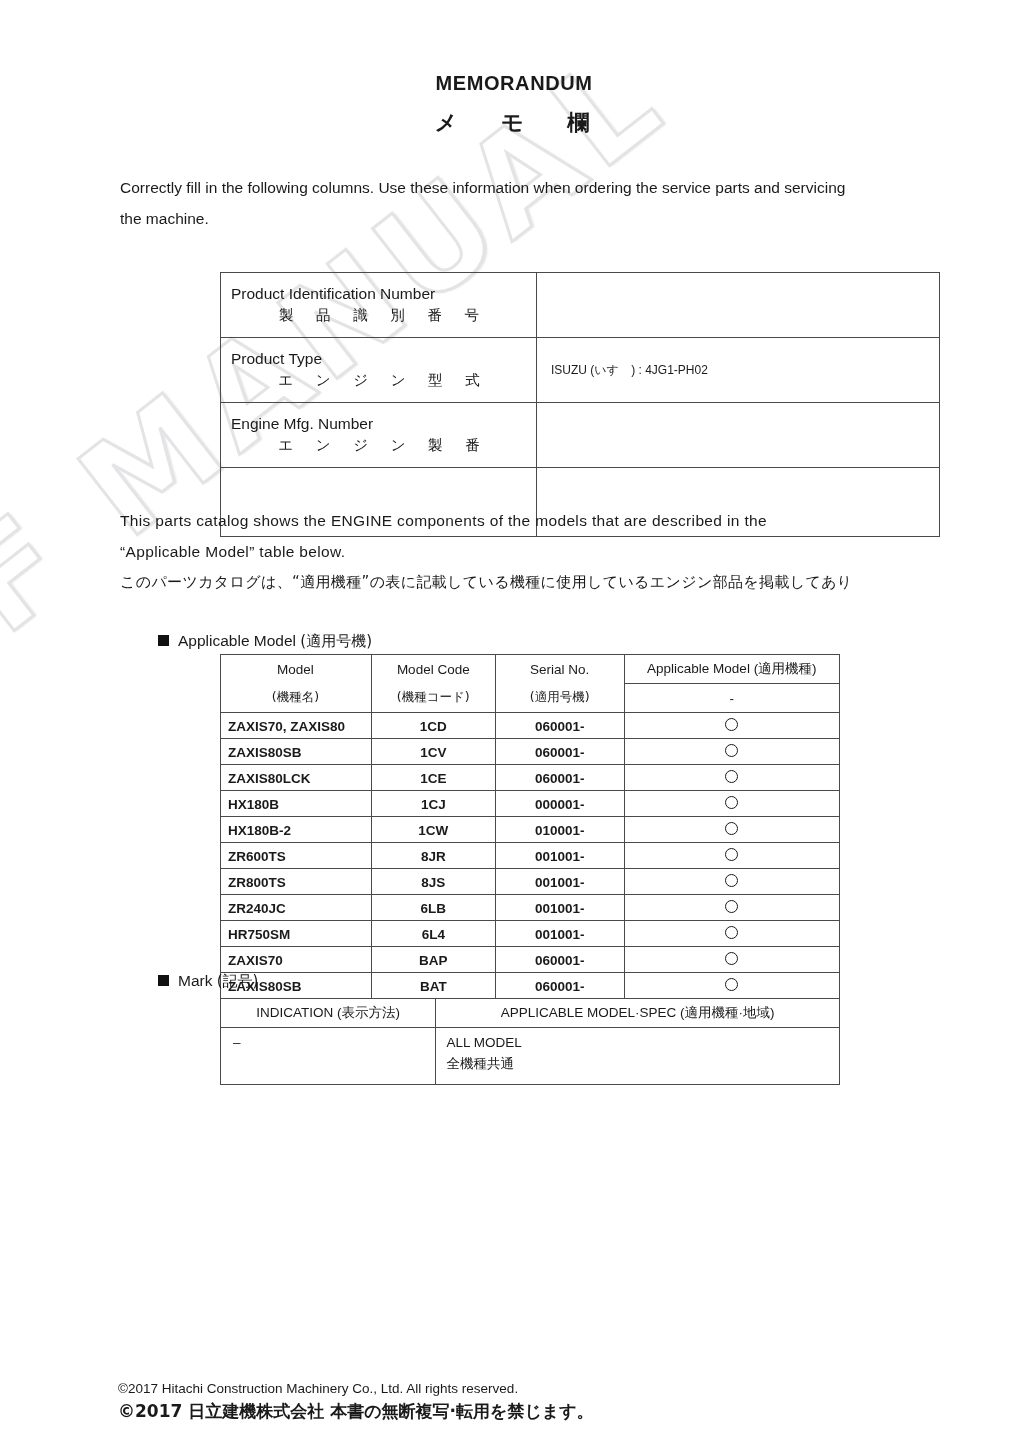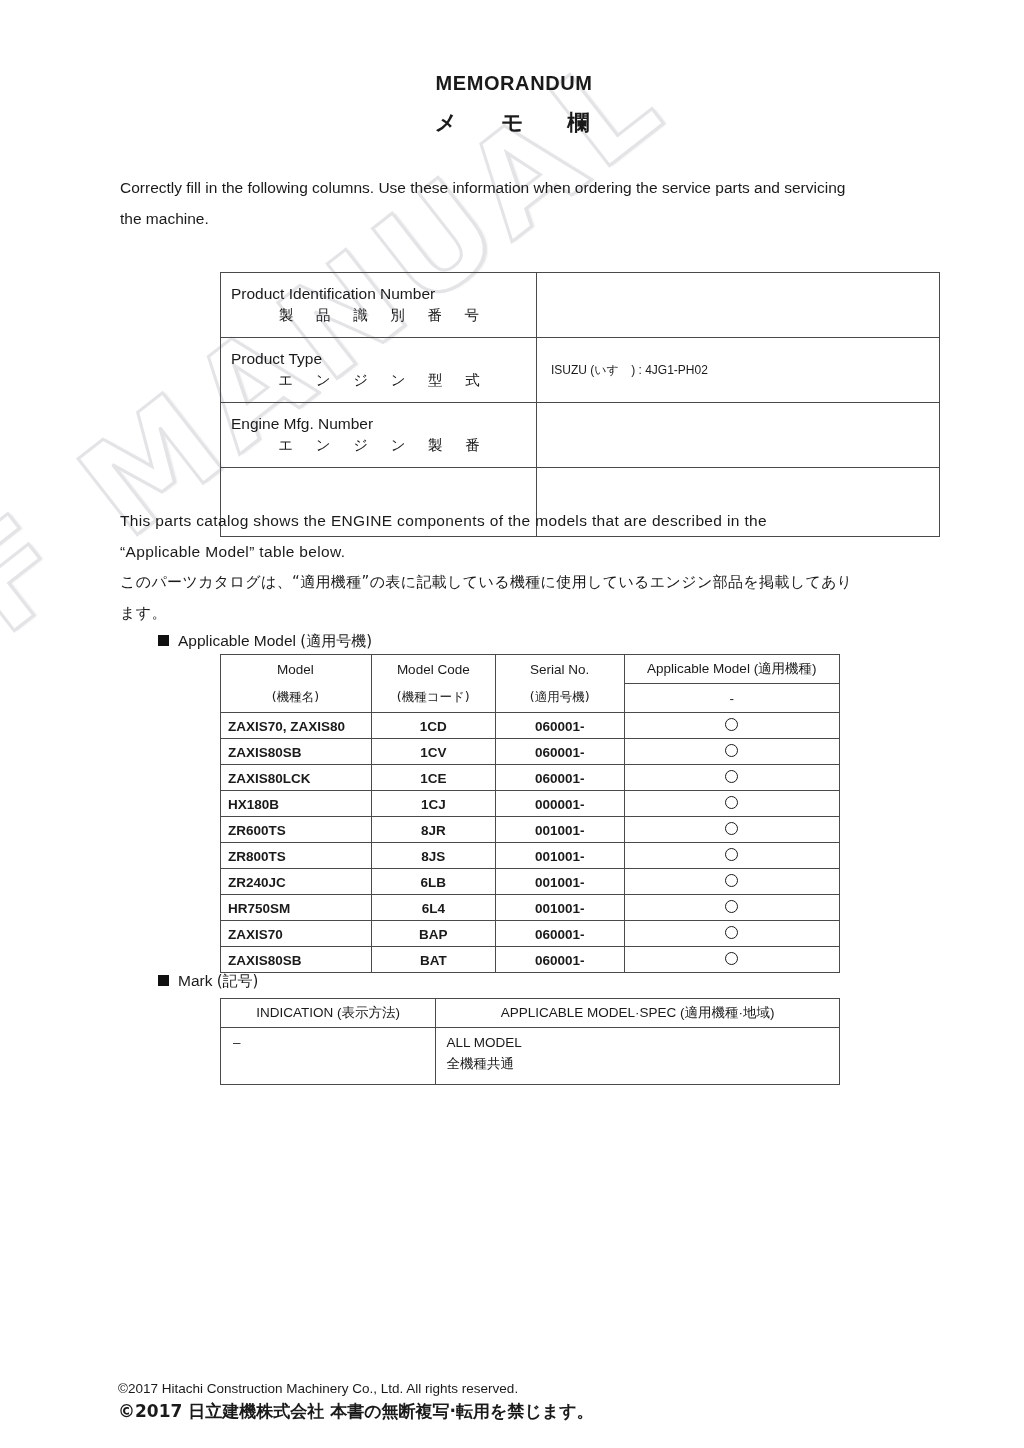--- a/index.html
+++ b/index.html
@@ -263,21 +263,20 @@
         <td class="label blank"></td>
         <td class="value blank"></td>
       </tr>
     </tbody>
   </table>
 
   <div class="catalog-note">
     <div>This parts catalog shows the ENGINE components of the models that are described in the</div>
     <div>“Applicable Model” table below.</div>
     <div class="jp">このパーツカタログは、“適用機種”の表に記載している機種に使用しているエンジン部品を掲載してあり</div>
-    <div class="jp">ます。</div>
   </div>
 
   <div class="section-head" id="head-applicable">
     <span class="sq"></span><span>Applicable Model</span>&nbsp;<span class="hdr-jp-txt" style="font-size:15px">(適用号機)</span>
   </div>
 
   <table id="model-table">
     <thead>
       <tr>
         <td class="hdr-en c1">Model</td>
@@ -308,20 +307,26 @@
       <tr>
         <td class="c1 row-cell">ZAXIS80LCK</td>
         <td class="c2 row-cell">1CE</td>
         <td class="c3 row-cell">060001-</td>
         <td class="c4 row-cell"><span class="circ"></span></td>
       </tr>
       <tr>
         <td class="c1 row-cell">HX180B</td>
         <td class="c2 row-cell">1CJ</td>
         <td class="c3 row-cell">000001-</td>
+        <td class="c4 row-cell"><span class="circ"></span></td>
+      </tr>
+      <tr>
+        <td class="c1 row-cell">HX180B-2</td>
+        <td class="c2 row-cell">1CW</td>
+        <td class="c3 row-cell">010001-</td>
         <td class="c4 row-cell"><span class="circ"></span></td>
       </tr>
       <tr>
         <td class="c1 row-cell">ZR600TS</td>
         <td class="c2 row-cell">8JR</td>
         <td class="c3 row-cell">001001-</td>
         <td class="c4 row-cell"><span class="circ"></span></td>
       </tr>
       <tr>
         <td class="c1 row-cell">ZR800TS</td>

